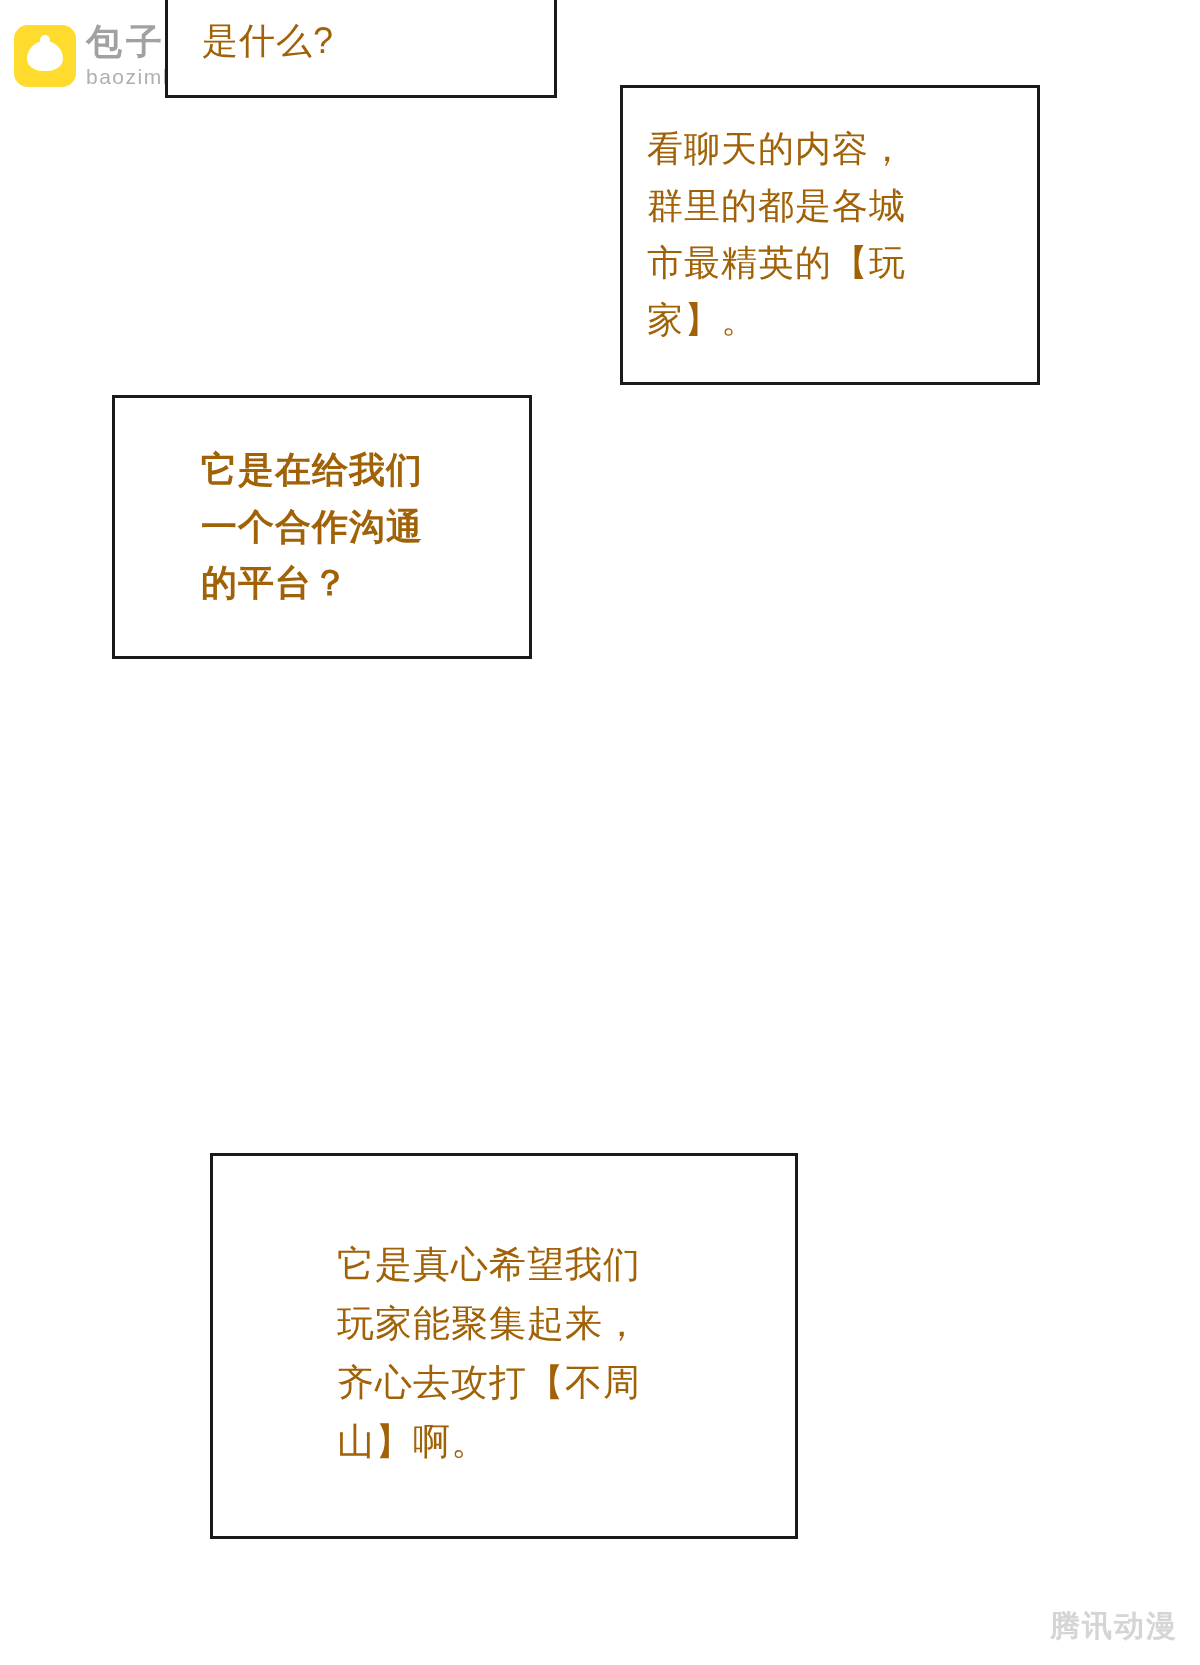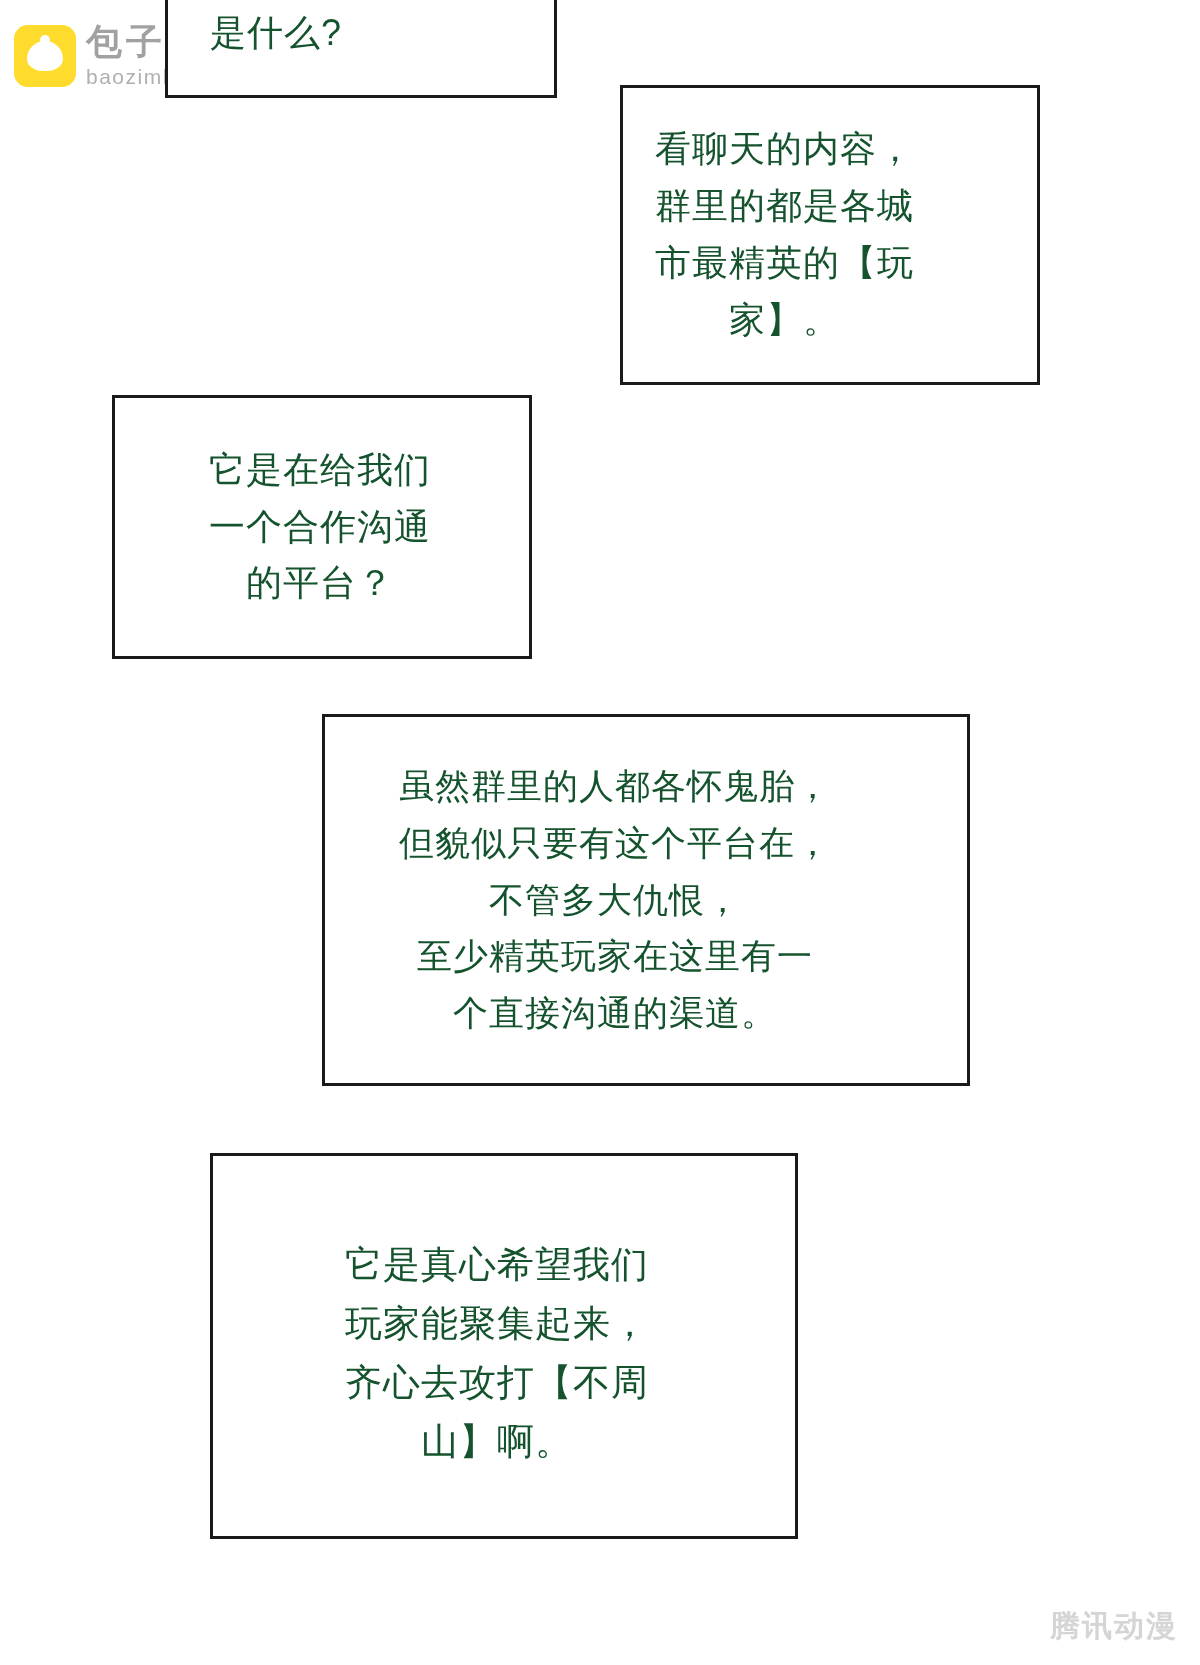--- a/index.html
+++ b/index.html
@@ -82,28 +82,27 @@
   
   .bubble {
     position: absolute;
     box-sizing: border-box;
     background: #ffffff;
     border: 3px solid #1a1a1a;
     display: flex;
     align-items: center;
   }
   .bubble p {
-    margin: 16px;
-    color: #14532d;
+    margin: 8px;
+    color: #a16207;
     font-size: 34px;
     line-height: 1.52;
     letter-spacing: 1px;
     white-space: pre-line;
     font-family: "Liberation Sans", sans-serif;
-    text-align: center;
   }
 
   #bubble-0 {
     left: 165px;
     top: -88px;
     width: 392px;
     height: 186px;
     padding: 18px 26px;
     align-items: flex-end;
   }
@@ -118,21 +117,21 @@
   }
   #bubble-1 p { font-size: 36px; line-height: 1.58; }
 
   #bubble-2 {
     left: 112px;
     top: 395px;
     width: 420px;
     height: 264px;
     padding: 22px 30px 22px 78px;
   }
-  #bubble-2 p { font-size: 36px; line-height: 1.58; }
+  #bubble-2 p { font-size: 36px; line-height: 1.58; font-weight: bold; }
 
   #bubble-3 {
     left: 322px;
     top: 714px;
     width: 648px;
     height: 372px;
     padding: 26px 30px 26px 58px;
   }
   #bubble-3 p { font-size: 35px; line-height: 1.62; }
 
@@ -181,27 +180,20 @@
 市最精英的【玩
 家】。</p>
   </div>
 
   <div class="bubble" id="bubble-2">
     <p>它是在给我们
 一个合作沟通
 的平台？</p>
   </div>
 
-  <div class="bubble" id="bubble-3">
-    <p>虽然群里的人都各怀鬼胎，
-但貌似只要有这个平台在，
-不管多大仇恨，
-至少精英玩家在这里有一
-个直接沟通的渠道。</p>
-  </div>
 
   <div class="bubble" id="bubble-4">
     <p>它是真心希望我们
 玩家能聚集起来，
 齐心去攻打【不周
 山】啊。</p>
   </div>
 
   <div class="wm-bottom">腾讯动漫</div>
 

